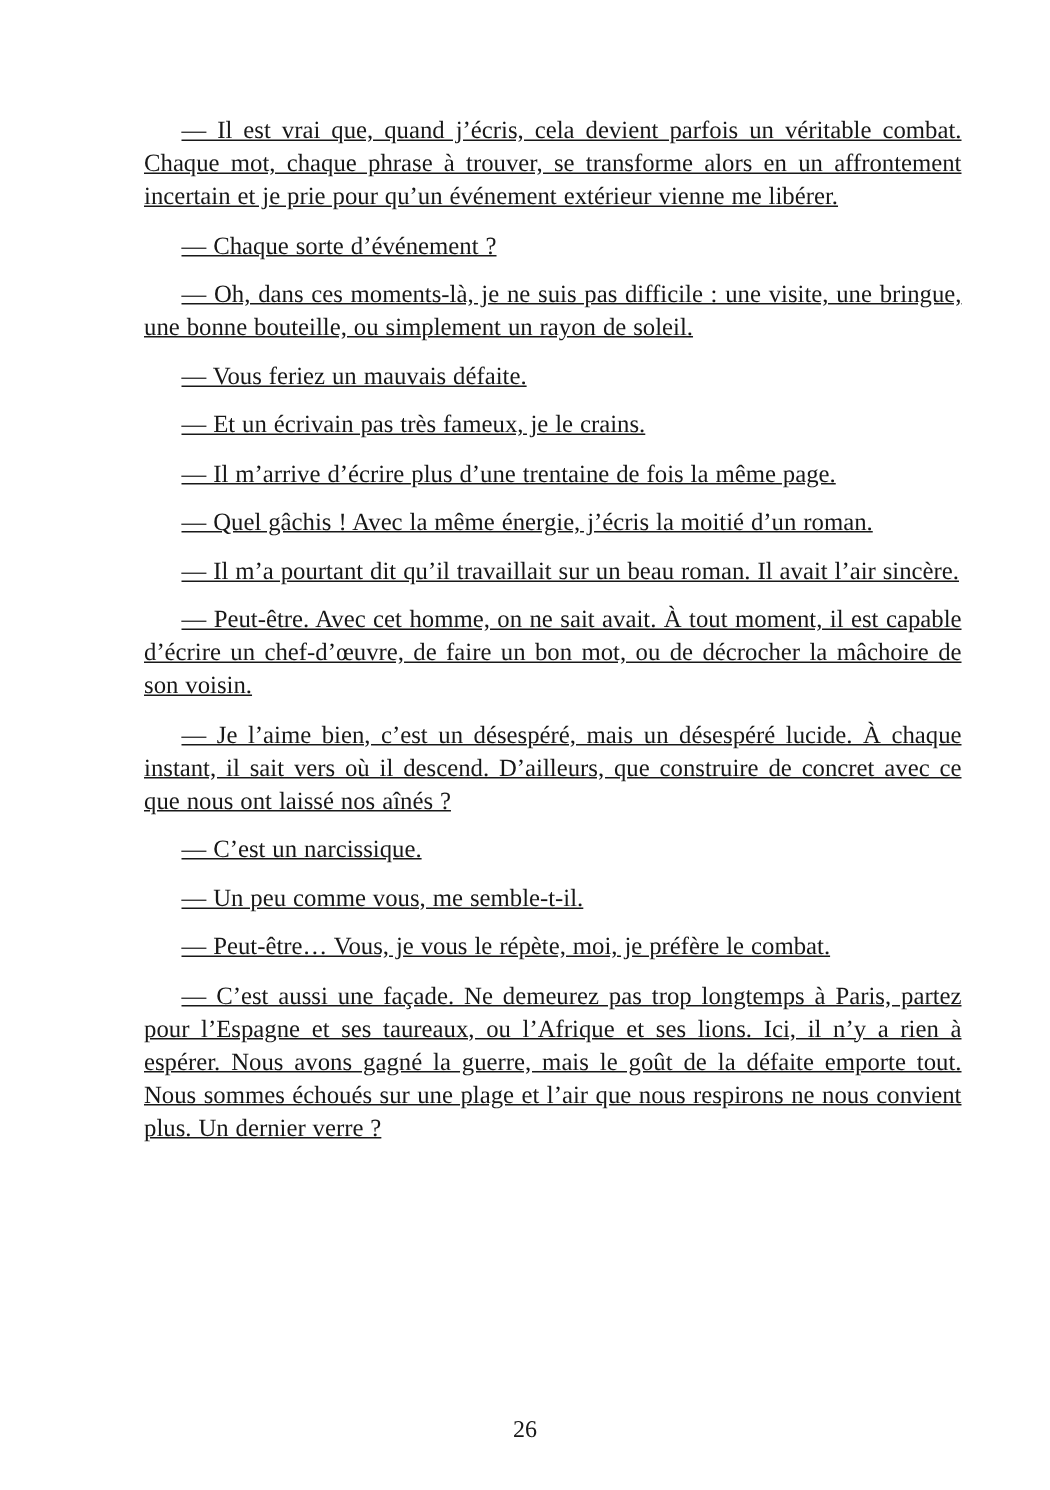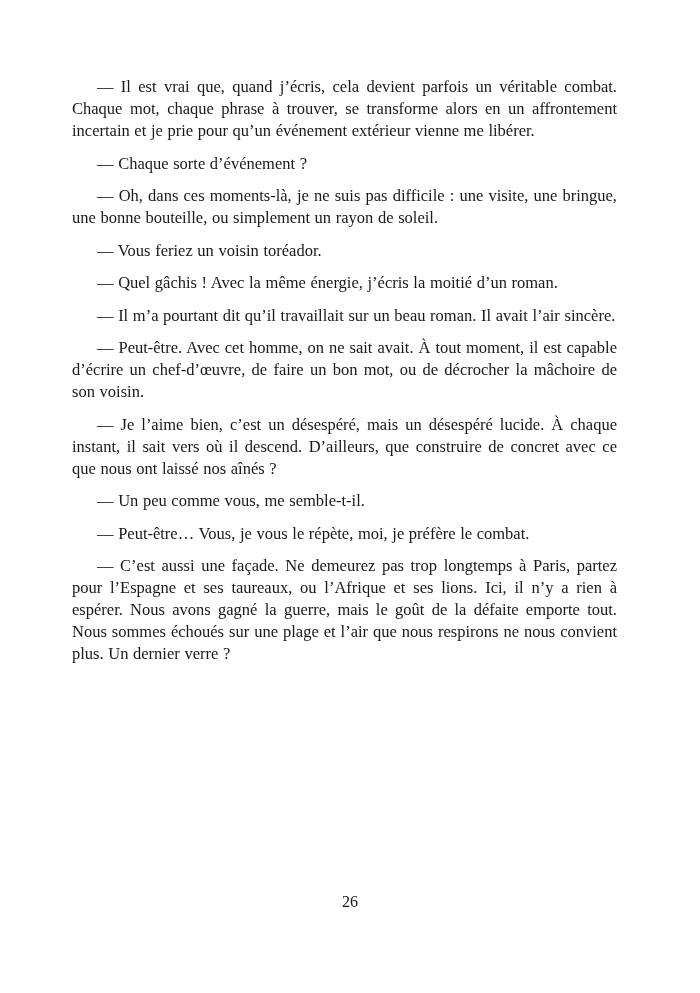--- a/index.html
+++ b/index.html
@@ -11,54 +11,58 @@
     position: relative;
     width: 700px;
     height: 993px;
     background: #ffffff;
     overflow: hidden;
     font-family: "Liberation Serif", serif;
     color: #181818;
   }
   .text-block {
     position: absolute;
-    left: 72px;
+    left: 96px;
     top: 76px;
     width: 545px;
+    text-decoration: underline;
   }
   .text-block p {
     margin: 0 0 10.5px 0;
     padding: 0;
     text-indent: 25px;
     text-align: justify;
     font-size: 16.5px;
     line-height: 22px;
     word-spacing: 0.5px;
   }
   .page-number {
     position: absolute;
     left: 0;
     right: 0;
-    top: 892px;
+    top: 944px;
     text-align: center;
     font-size: 16px;
     line-height: 20px;
   }
 </style>
 </head>
 <body>
 
 <div class="page">
   <div class="text-block">
     <p>— Il est vrai que, quand j’écris, cela devient parfois un véritable combat. Chaque mot, chaque phrase à trouver, se transforme alors en un affrontement incertain et je prie pour qu’un événement extérieur vienne me libérer.</p>
     <p>— Chaque sorte d’événement ?</p>
     <p>— Oh, dans ces moments-là, je ne suis pas difficile : une visite, une bringue, une bonne bouteille, ou simplement un rayon de soleil.</p>
-    <p>— Vous feriez un voisin toréador.</p>
+    <p>— Vous feriez un mauvais défaite.</p>
+    <p>— Et un écrivain pas très fameux, je le crains.</p>
+    <p>— Il m’arrive d’écrire plus d’une trentaine de fois la même page.</p>
     <p>— Quel gâchis ! Avec la même énergie, j’écris la moitié d’un roman.</p>
     <p>— Il m’a pourtant dit qu’il travaillait sur un beau roman. Il avait l’air sincère.</p>
     <p>— Peut-être. Avec cet homme, on ne sait avait. À tout moment, il est capable d’écrire un chef-d’œuvre, de faire un bon mot, ou de décrocher la mâchoire de son voisin.</p>
     <p>— Je l’aime bien, c’est un désespéré, mais un désespéré lucide. À chaque instant, il sait vers où il descend. D’ailleurs, que construire de concret avec ce que nous ont laissé nos aînés ?</p>
+    <p>— C’est un narcissique.</p>
     <p>— Un peu comme vous, me semble-t-il.</p>
     <p>— Peut-être… Vous, je vous le répète, moi, je préfère le combat.</p>
     <p>— C’est aussi une façade. Ne demeurez pas trop longtemps à Paris, partez pour l’Espagne et ses taureaux, ou l’Afrique et ses lions. Ici, il n’y a rien à espérer. Nous avons gagné la guerre, mais le goût de la défaite emporte tout. Nous sommes échoués sur une plage et l’air que nous respirons ne nous convient plus. Un dernier verre ?</p>
   </div>
   <div class="page-number">26</div>
 </div>
 
 </body></html>

